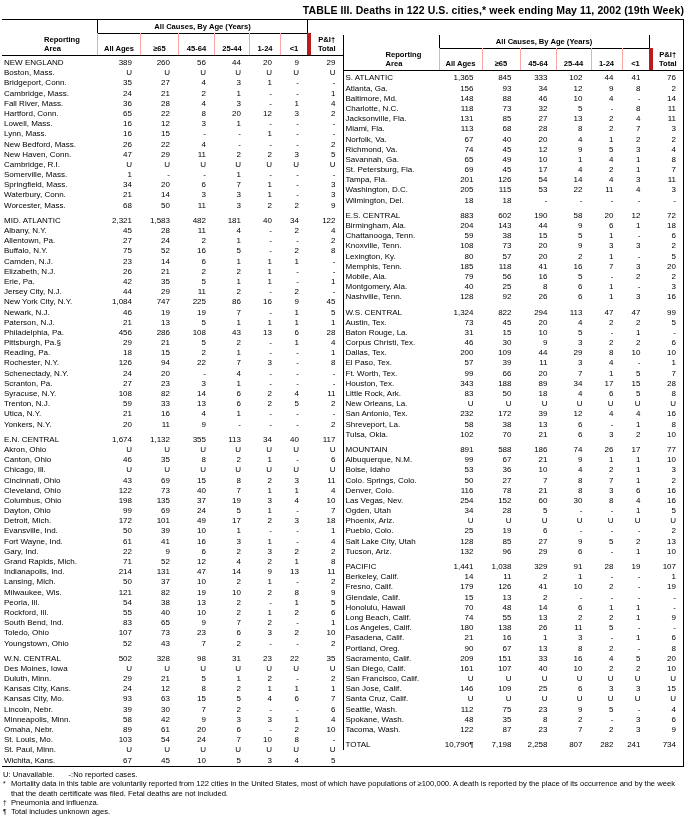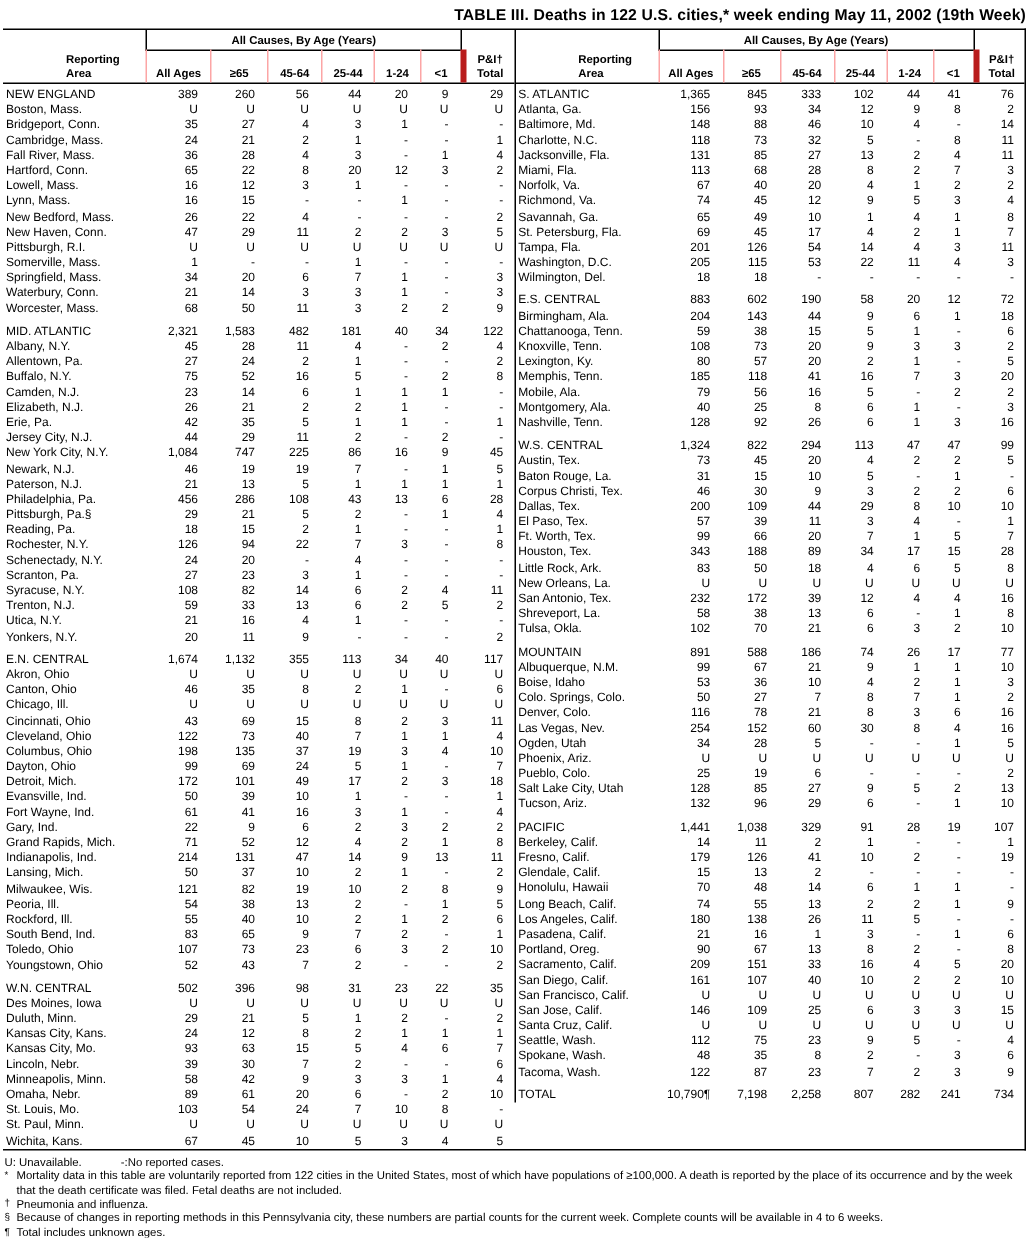--- a/index.html
+++ b/index.html
@@ -4,21 +4,21 @@
 <style>
   html,body{margin:0;padding:0;}
   body{
     width:686px;height:825px;background:#fff;color:#000;
     font-family:"Liberation Sans", sans-serif;overflow:hidden;
   }
   .page{padding:2px 2px 0 2px;}
   .title{font-size:10.5px;font-weight:bold;padding:2px 0 3px 1px;letter-spacing:.1px;text-align:right;}
 
   .table{
-    display:flex;align-items:flex-start;
+    display:flex;align-items:center;
     border-top:1px solid #000;border-bottom:1px solid #000;border-right:1px solid #000;
     --cols:95px 43px 38px 36px 35px 31px 27px minmax(0,1fr);
   }
   .half{width:341px;box-sizing:border-box;display:flex;flex-direction:column;}
   .half.right{border-left:1px solid #000;}
 
   .hrow1{display:grid;grid-template-columns:95px 210px minmax(0,1fr);height:13px;}
   .hrow1 .group{
     border-left:1px solid #000;border-bottom:1px solid #000;
     text-align:center;font-weight:bold;font-size:7.6px;line-height:13px;white-space:nowrap;
@@ -38,21 +38,21 @@
 
   .tbody{font-size:8px;padding-top:2px;}
   .trow{display:grid;grid-template-columns:var(--cols);height:10.2px;line-height:10.2px;}
   .trow.gap{margin-top:5px;}
   .c{white-space:nowrap;}
   .c.lab{padding-left:2px;overflow:hidden;}
   .c.num{text-align:right;padding-right:8px;}
   .trow .c:nth-child(8){padding-right:7px;}
 
   .footnotes{font-size:7.6px;line-height:9.4px;padding:3px 2px 0 1px;}
-  .legend{display:flex;gap:26px;}
+  .legend{display:flex;gap:14px;}
   .fn{display:flex;}
   .fn .mark{width:8px;flex:none;font-size:6.6px;line-height:9.4px;}
   .fn .txt{flex:1;}
 </style>
 </head>
 <body>
 
 <div class="page">
 
   <div class="title">TABLE III. Deaths in 122 U.S. cities,* week ending May 11, 2002 (19th Week)</div>
@@ -173,21 +173,21 @@
             <div class="c lab">New Haven, Conn.</div>
             <div class="c num">47</div>
             <div class="c num">29</div>
             <div class="c num">11</div>
             <div class="c num">2</div>
             <div class="c num">2</div>
             <div class="c num">3</div>
             <div class="c num">5</div>
           </div>
           <div class="trow">
-            <div class="c lab">Pittsburgh, R.I.</div>
+            <div class="c lab">Cambridge, R.I.</div>
             <div class="c num">U</div>
             <div class="c num">U</div>
             <div class="c num">U</div>
             <div class="c num">U</div>
             <div class="c num">U</div>
             <div class="c num">U</div>
             <div class="c num">U</div>
           </div>
           <div class="trow">
             <div class="c lab">Somerville, Mass.</div>
@@ -645,21 +645,21 @@
             <div class="c num">43</div>
             <div class="c num">7</div>
             <div class="c num">2</div>
             <div class="c num">-</div>
             <div class="c num">-</div>
             <div class="c num">2</div>
           </div>
           <div class="trow region gap">
             <div class="c lab">W.N. CENTRAL</div>
             <div class="c num">502</div>
-            <div class="c num">396</div>
+            <div class="c num">328</div>
             <div class="c num">98</div>
             <div class="c num">31</div>
             <div class="c num">23</div>
             <div class="c num">22</div>
             <div class="c num">35</div>
           </div>
           <div class="trow">
             <div class="c lab">Des Moines, Iowa</div>
             <div class="c num">U</div>
             <div class="c num">U</div>
@@ -1434,22 +1434,18 @@
     </div>
     <div class="fn">
       <span class="mark">*</span>
       <span class="txt">Mortality data in this table are voluntarily reported from 122 cities in the United States, most of which have populations of ≥100,000. A death is reported by the place of its occurrence and by the week that the death certificate was filed. Fetal deaths are not included.</span>
     </div>
     <div class="fn">
       <span class="mark">†</span>
       <span class="txt">Pneumonia and influenza.</span>
     </div>
     <div class="fn">
-      <span class="mark">§</span>
-      <span class="txt">Because of changes in reporting methods in this Pennsylvania city, these numbers are partial counts for the current week. Complete counts will be available in 4 to 6 weeks.</span>
-    </div>
-    <div class="fn">
       <span class="mark">¶</span>
       <span class="txt">Total includes unknown ages.</span>
     </div>
   </div>
 
 </div>
 
 </body></html>

